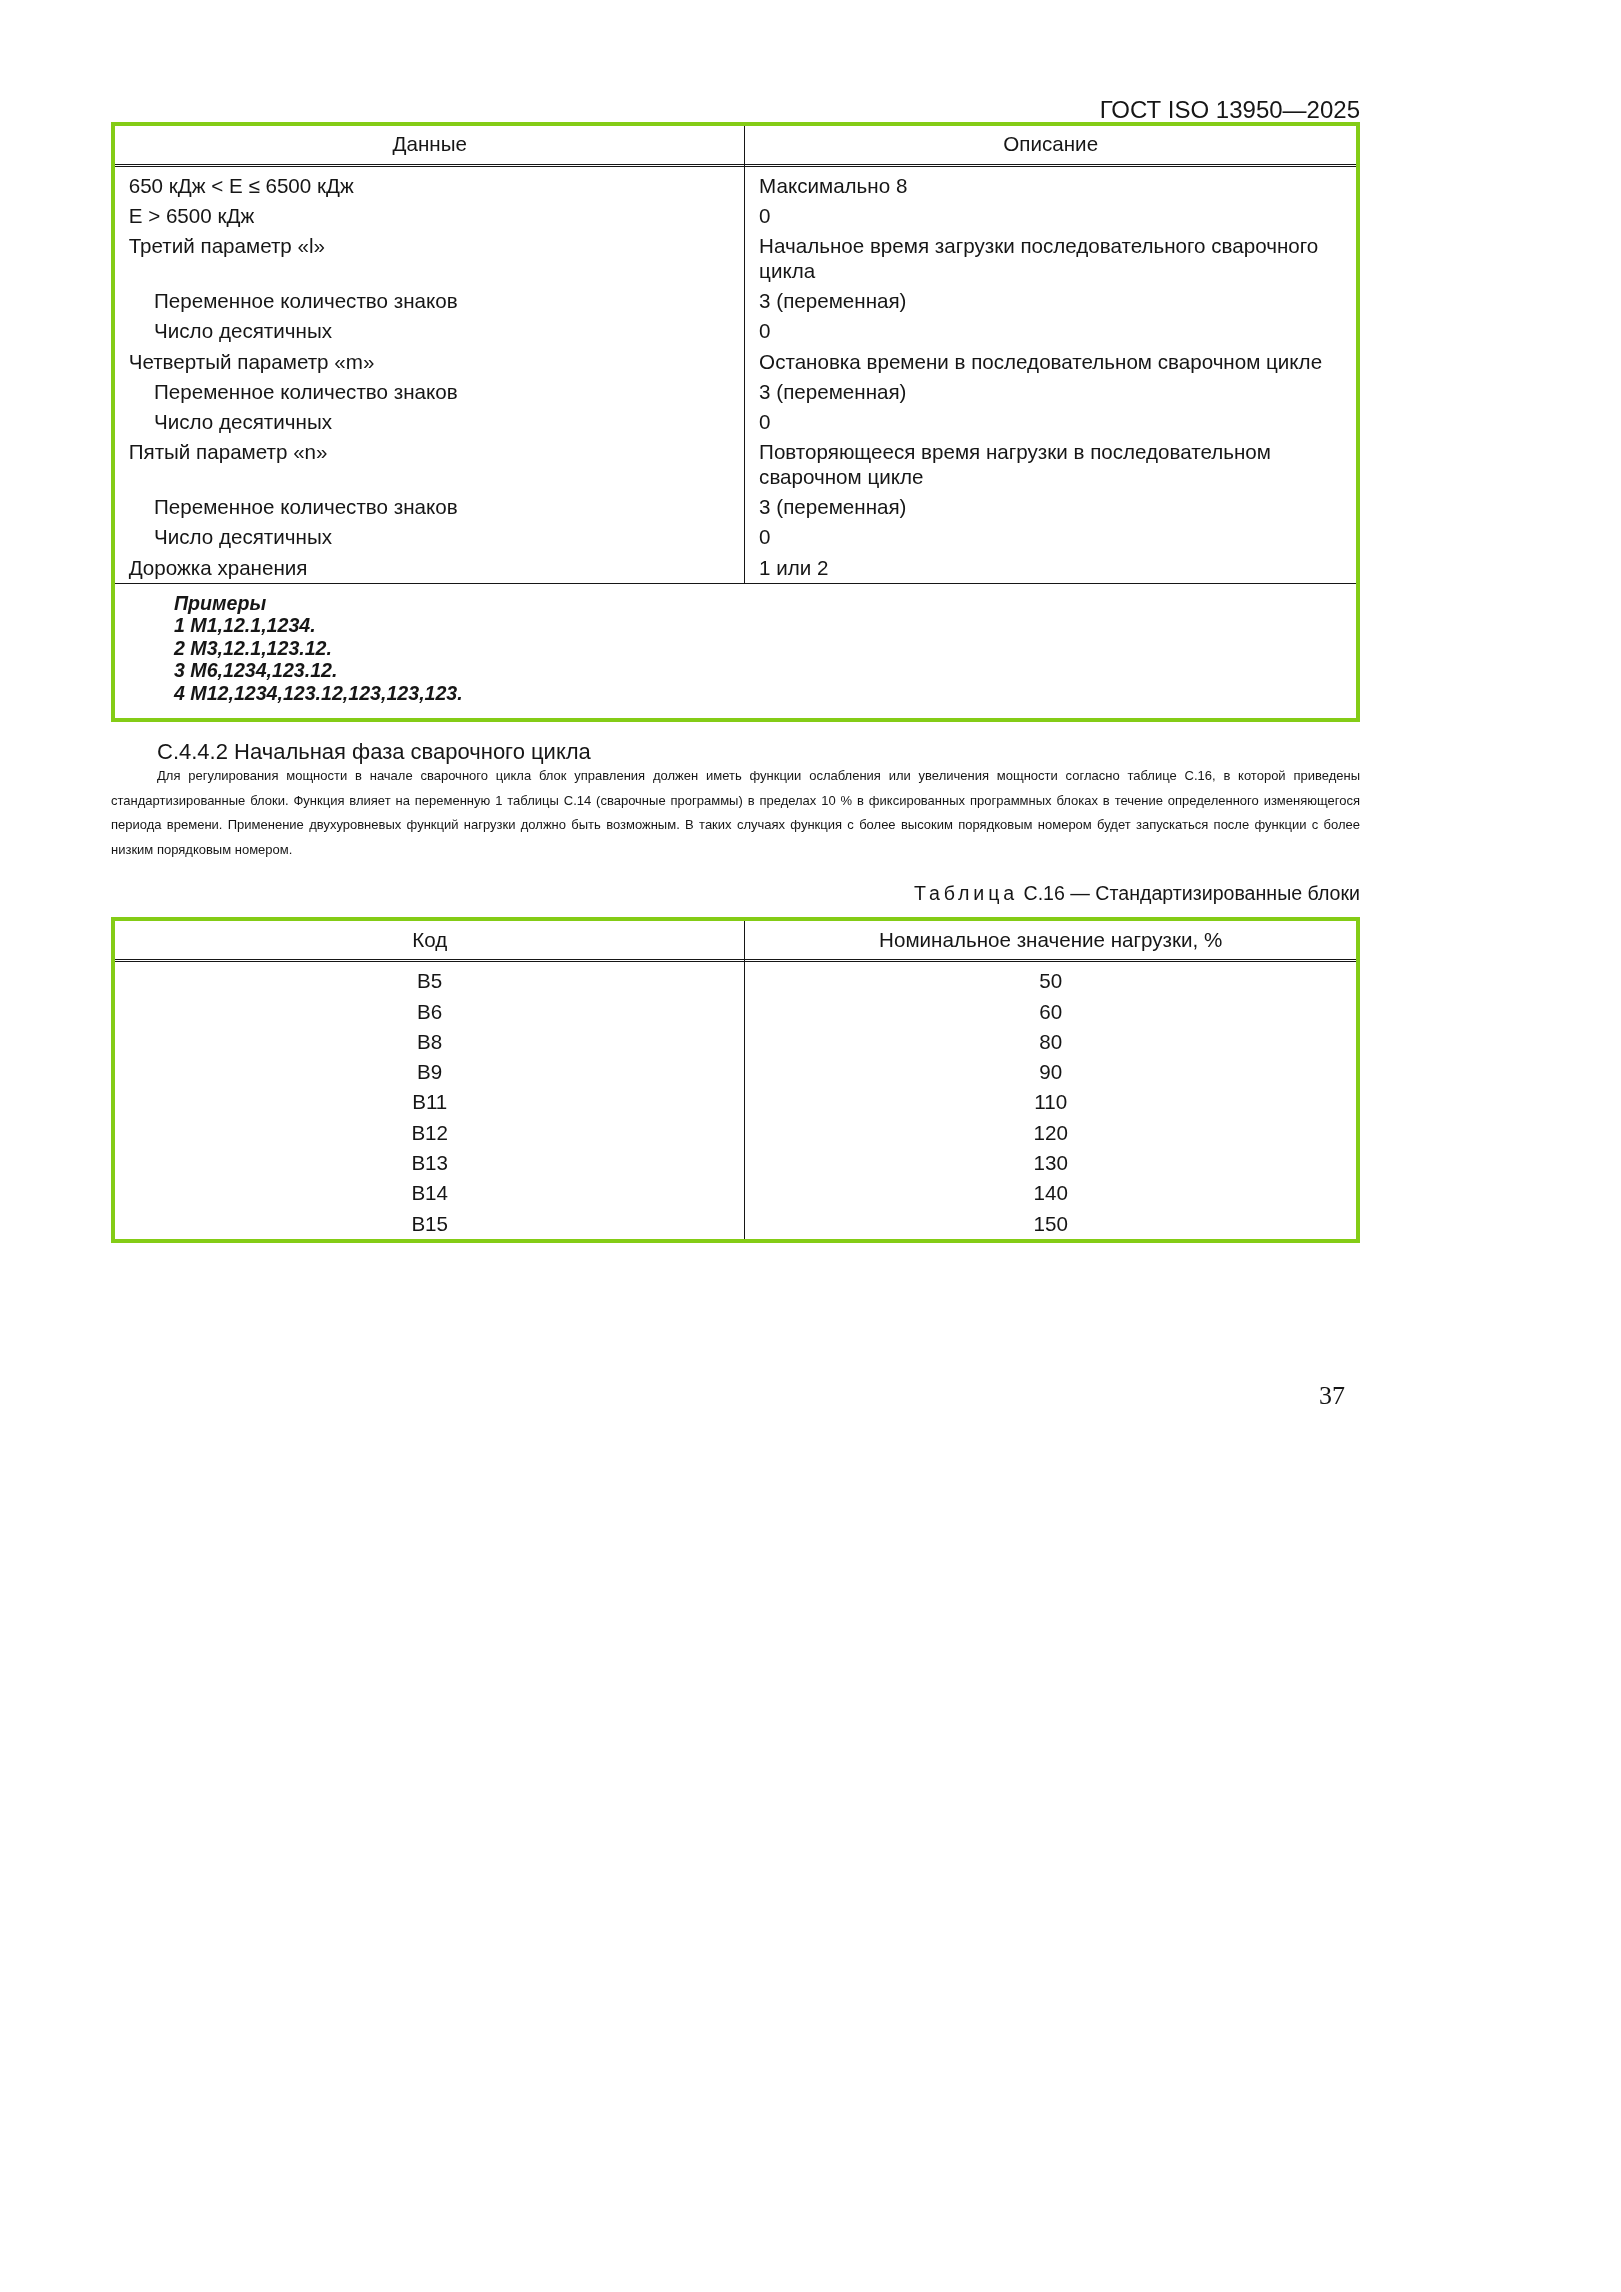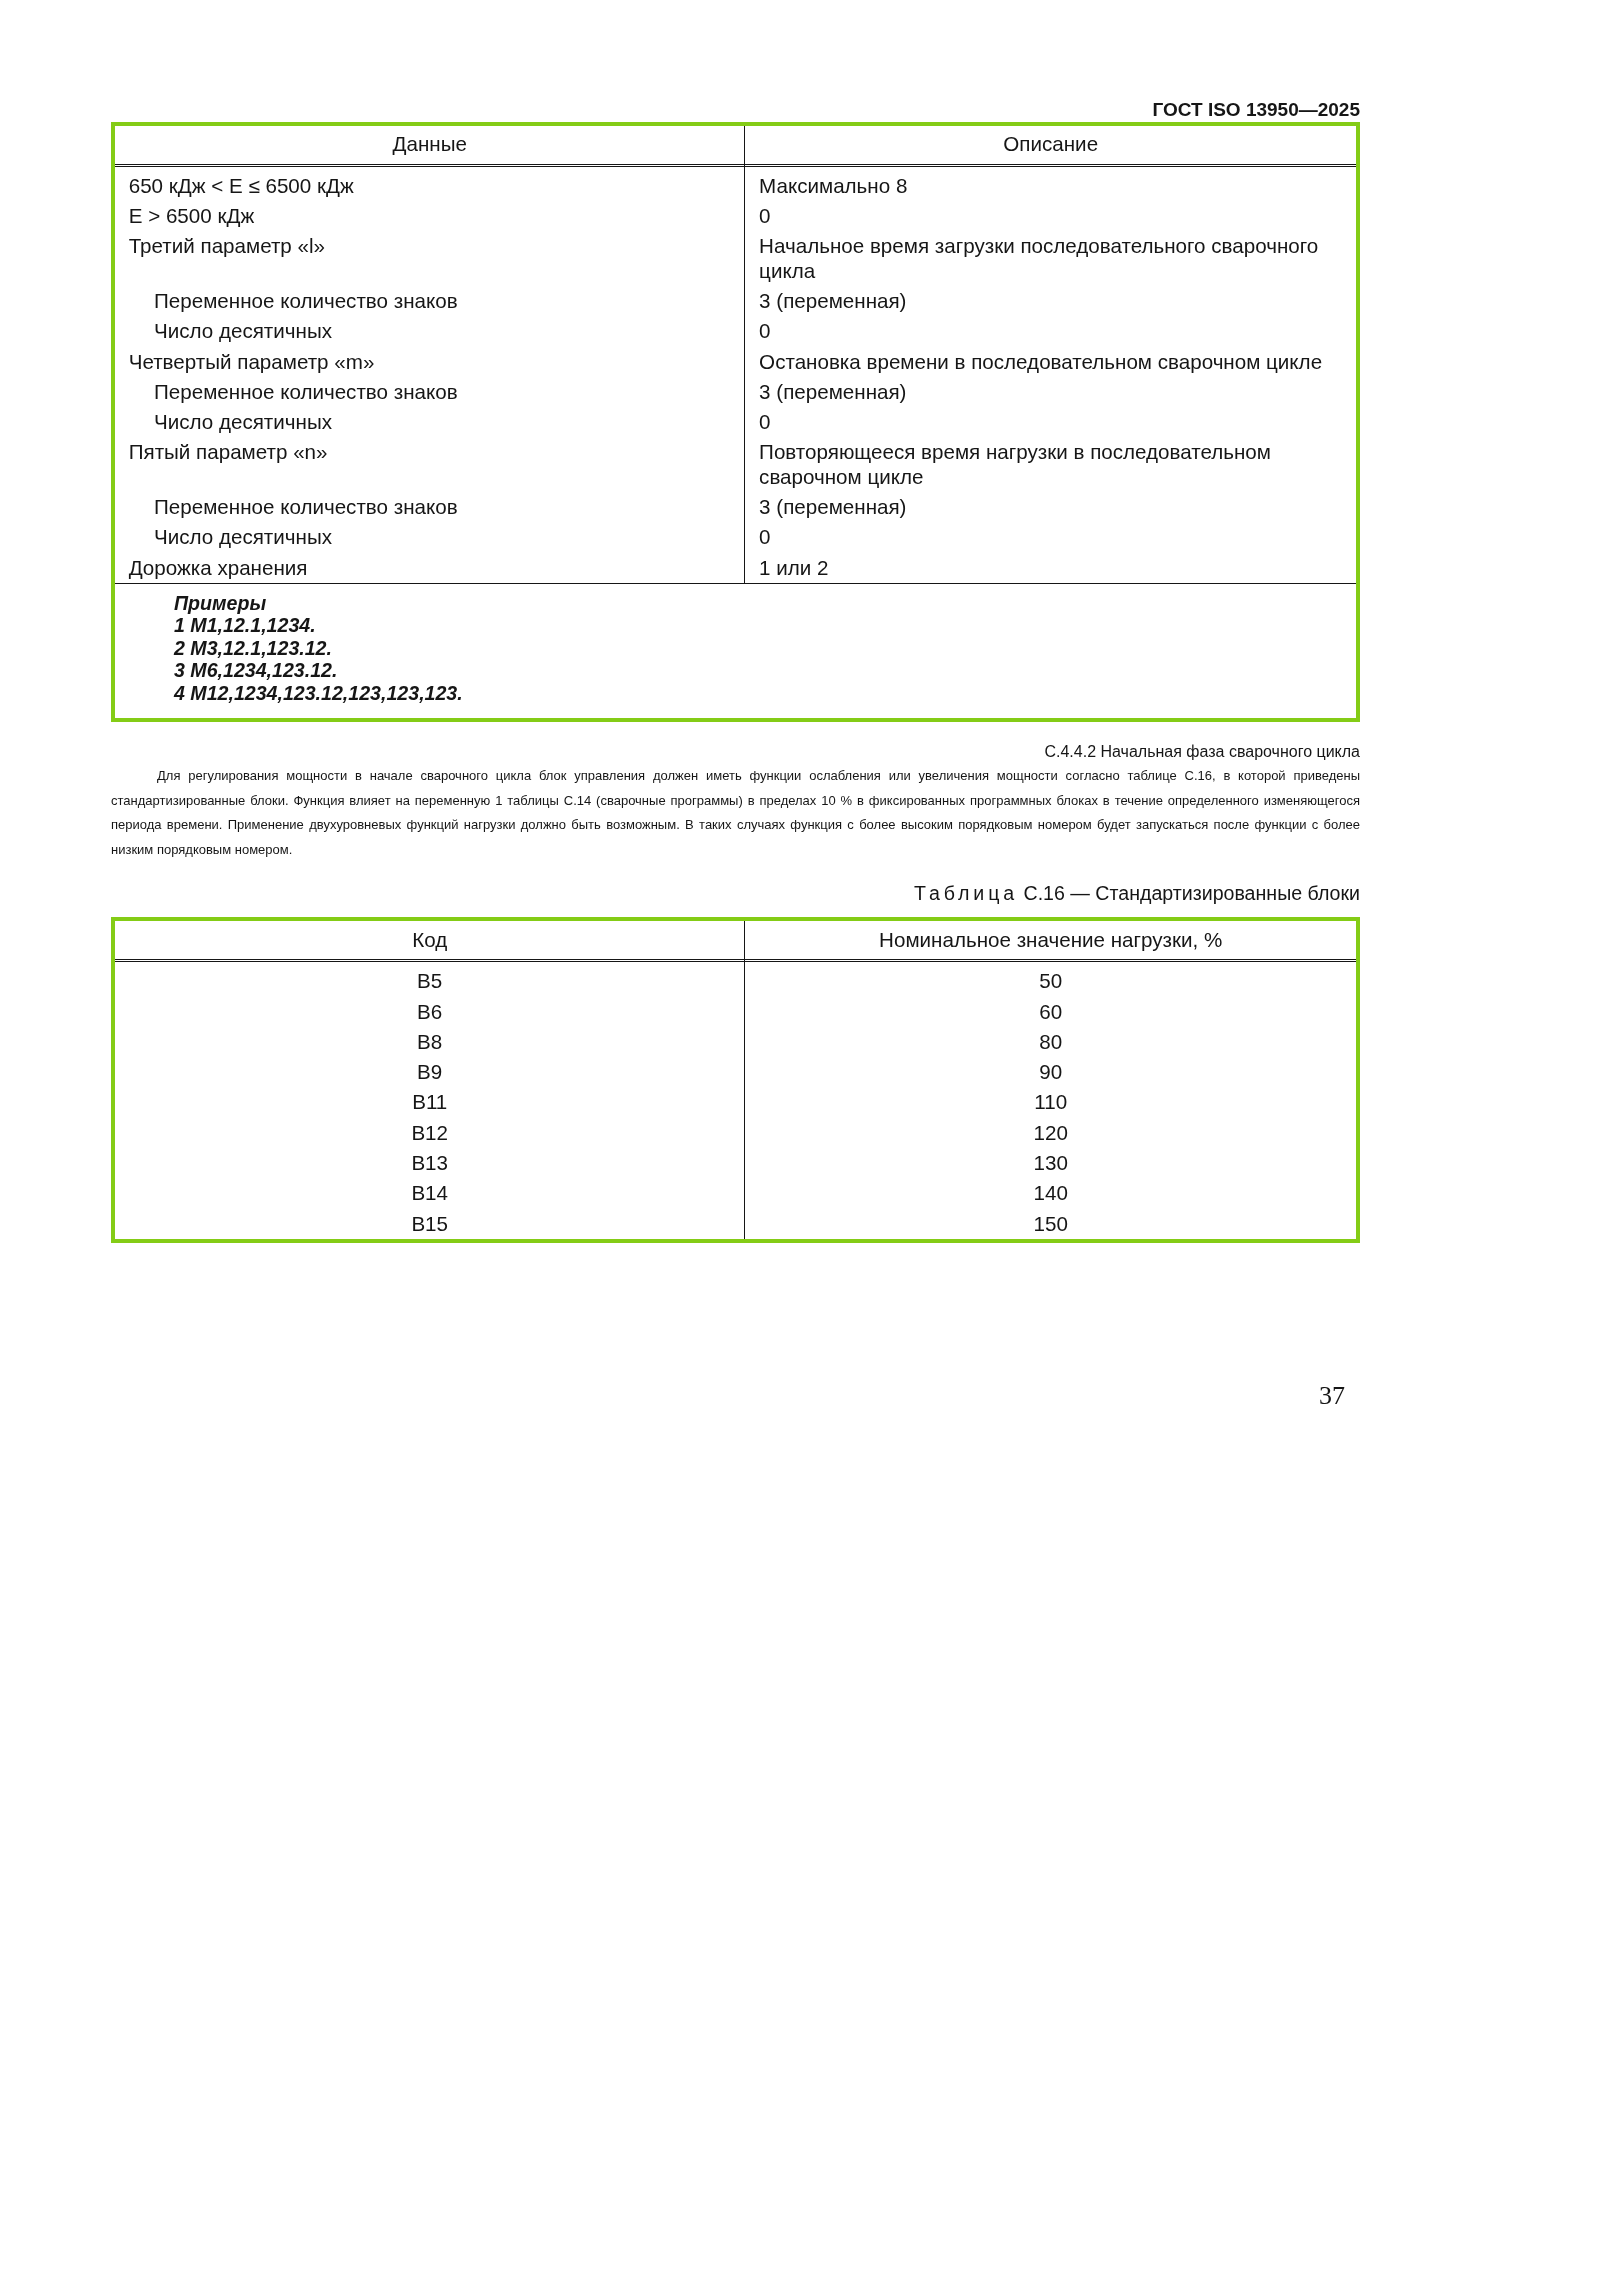--- a/index.html
+++ b/index.html
@@ -13,22 +13,22 @@
     font-family: "Liberation Sans", sans-serif;
     overflow: hidden;
   }
   .content {
     position: absolute;
     left: 111px;
     top: 98px;
     width: 1249px;
   }
   .doc-header {
-    font-size: 19px;
-    font-weight: 700;
+    font-size: 24px;
+    font-weight: 400;
     line-height: 23.5px;
     text-align: right;
   }
   .t15-caption {
     font-size: 19.6px;
     font-style: italic;
     line-height: 23.5px;
     margin: 25.5px 0 9.8px 2px;
   }
   .gost-table {
@@ -62,24 +62,23 @@
     padding: 7.8px 13.7px 13.7px 59px;
   }
   .ex-title, .ex-line {
     font-weight: 700;
     font-style: italic;
     font-size: 19.6px;
     line-height: 22.5px;
   }
   .section-block { margin-top: 17.6px; }
   .section-heading {
-    font-size: 16px;
+    font-size: 22px;
     line-height: 24.5px;
     text-indent: 46px;
-    text-align: right;
   }
   .section-body {
     font-size: 13px;
     line-height: 24.5px;
     text-indent: 46px;
     text-align: justify;
   }
   .t16-caption {
     font-size: 19.6px;
     line-height: 23.5px;

